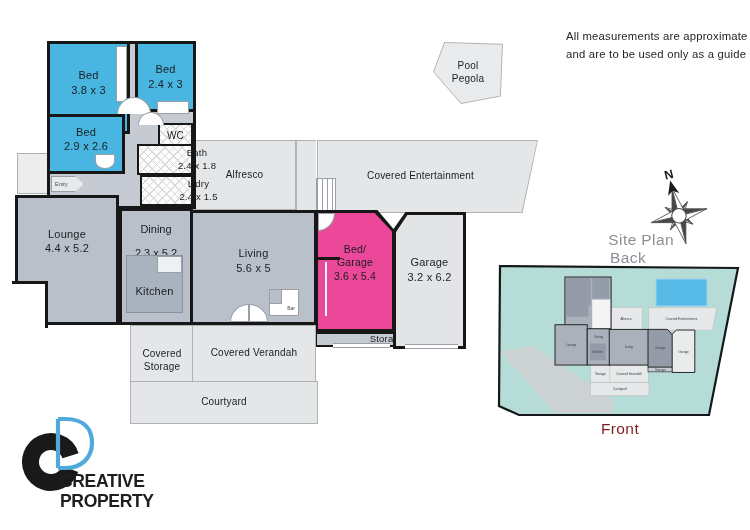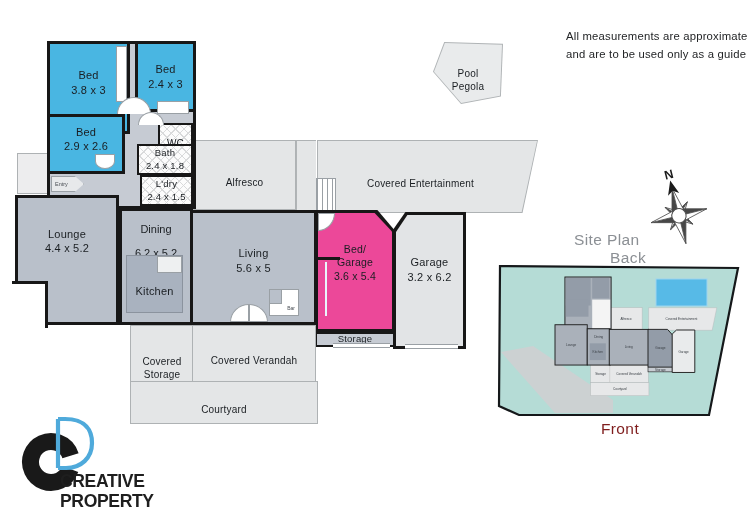--- a/index.html
+++ b/index.html
@@ -3,22 +3,22 @@
 <meta charset="utf-8">
 <style>
   * { margin:0; padding:0; box-sizing:border-box; }
   html,body { background:#fff; }
   body { font-family:"Liberation Sans", sans-serif; }
   .canvas { position:relative; width:750px; height:530px; background:#fff; overflow:hidden; }
 
   
   .lbl { position:absolute; display:flex; flex-direction:column; align-items:center; justify-content:center;
          text-align:center; color:#1a1e22; font-size:11px; line-height:1.28; letter-spacing:.2px; width:100%; height:100%; }
-  .lbl.sm { font-size:10px;margin-top:8px; }
-  .lbl.xs { font-size:9.5px; }
+  .lbl.sm { font-size:10px; }
+  .lbl.xs { font-size:9.5px;margin-left:32px; }
 
   
   .outdoor { position:absolute; background:#e4e6e7; border:1px solid #aeb2b4; }
 
   
   .room { position:absolute; background:#b9c0ca; border:3px solid #171717; }
   .blue { background:#49b6e2; }
   .hatch { position:absolute; border:2.5px solid #171717;
            background-image:repeating-linear-gradient(45deg,#d9dadb 0 1px,transparent 1px 6px),
                             repeating-linear-gradient(-45deg,#d9dadb 0 1px,transparent 1px 6px);
@@ -137,21 +137,21 @@
       <span>4.4 x 5.2</span>
     </div>
   </div>
 
   <div style="position:absolute; left:12px; top:281px; width:36px; height:47px; background:#fff;
               border-top:3px solid #171717; border-right:3px solid #171717;"></div>
 
   <div class="room" style="left:119px; top:208px; width:74px; height:117px;">
     <div style="position:absolute; left:0; top:12px; width:100%; text-align:center; font-size:11px; color:#1a1e22;">
       <div>Dining</div>
-      <div style="margin-top:12px;">6.2 x 5.2</div>
+      <div style="margin-top:12px;">2.3 x 5.2</div>
     </div>
     <div style="position:absolute; left:5px; top:45px; width:55px; height:56px; background:#a9b2bf; outline:1px solid #8b939e;">
       <div style="position:absolute; right:0; top:0; width:25px; height:17px; background:#eef0f1; border:1px solid #9aa0a5;"></div>
       <div class="lbl" style="padding-top:14px;">Kitchen</div>
     </div>
   </div>
 
   <div class="room" style="left:190px; top:210px; width:127px; height:115px;">
     <div class="lbl" style="padding-bottom:14px;">
       <span>Living</span>
@@ -227,21 +227,21 @@
           <path d="M0,-30 L6,-6 L0,0 Z" fill="#ffffff" transform="rotate(180)"></path>
         <path d="M0,-30 L-6,-6 L0,0 Z" fill="#474747" transform="rotate(270)"></path>
           <path d="M0,-30 L6,-6 L0,0 Z" fill="#ffffff" transform="rotate(270)"></path>
       </g>
       <circle cx="0" cy="0" r="7.5" fill="#fff" stroke="#4a4a4a" stroke-width="1.1"></circle>
       <path d="M0,-38 L6,-23 L0,-27 L-6,-23 Z" fill="#1b1b1b"></path>
       <text x="0" y="-40" text-anchor="middle" font-size="13" font-weight="bold" fill="#1b1b1b">N</text>
     </g>
   </svg>
 
-  <div style="position:absolute; left:574px; top:231px; width:100px; text-align:left; font-size:15.5px; color:#8b8f94; letter-spacing:.4px;">Site Plan</div>
+  <div style="position:absolute; left:574px; top:231px; width:100px; text-align:right; font-size:15.5px; color:#8b8f94; letter-spacing:.4px;">Site Plan</div>
   <div style="position:absolute; left:578px; top:249px; width:100px; text-align:center; font-size:15.5px; color:#8b8f94; letter-spacing:.4px;">Back</div>
   <div style="position:absolute; left:570px; top:420px; width:100px; text-align:center; font-size:15.5px; color:#7f1d1d; letter-spacing:.4px;">Front</div>
 
   <svg width="252" height="160" viewBox="0 0 252 160" style="position:absolute; left:493px; top:260px;">
     <path d="M7,6 L245,8 L216,155 L26,155 L6,146 Z" fill="#b5dcd6" stroke="#15181a" stroke-width="2.2"></path>
     <path d="M8,92 L40,86 L120,140 L120,153 L62,153 Z" fill="#ccd1d2"></path>
     <rect x="163" y="19" width="51" height="27" fill="#57bae7" stroke="#9ed4ef" stroke-width="1"></rect>
     <g transform="translate(62,17) scale(0.31)" font-family="Liberation Sans, sans-serif">
       <rect x="178" y="99" width="103" height="70" fill="#e7e8e9" stroke="#b5b8b9" stroke-width="1.5"></rect>
       <polygon points="302,99 522,99 507,172 302,172" fill="#e7e8e9" stroke="#b5b8b9" stroke-width="1.5"></polygon>

